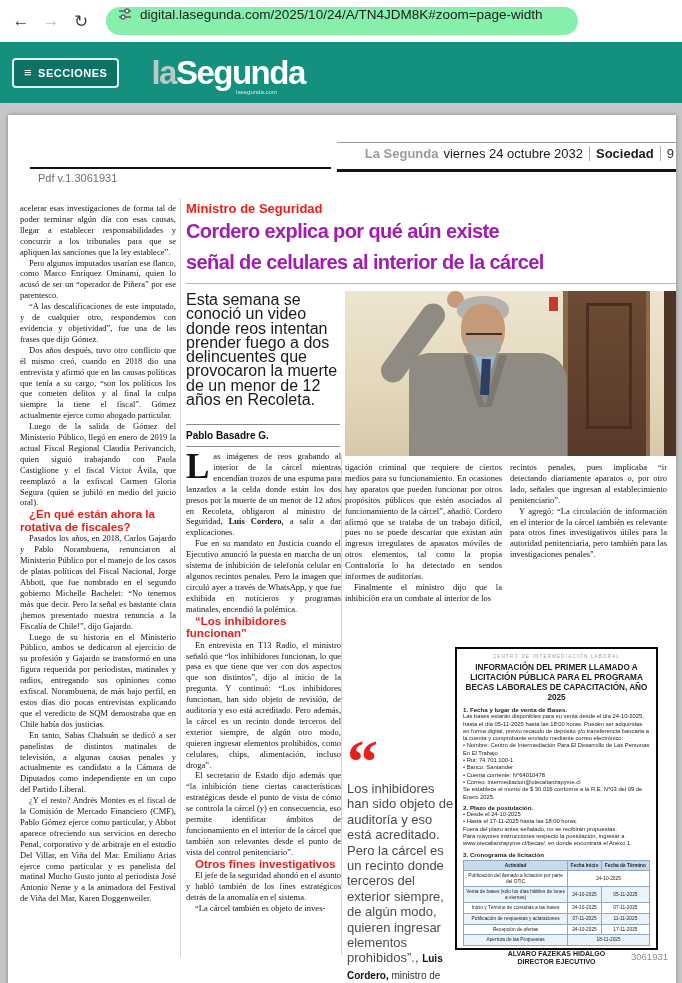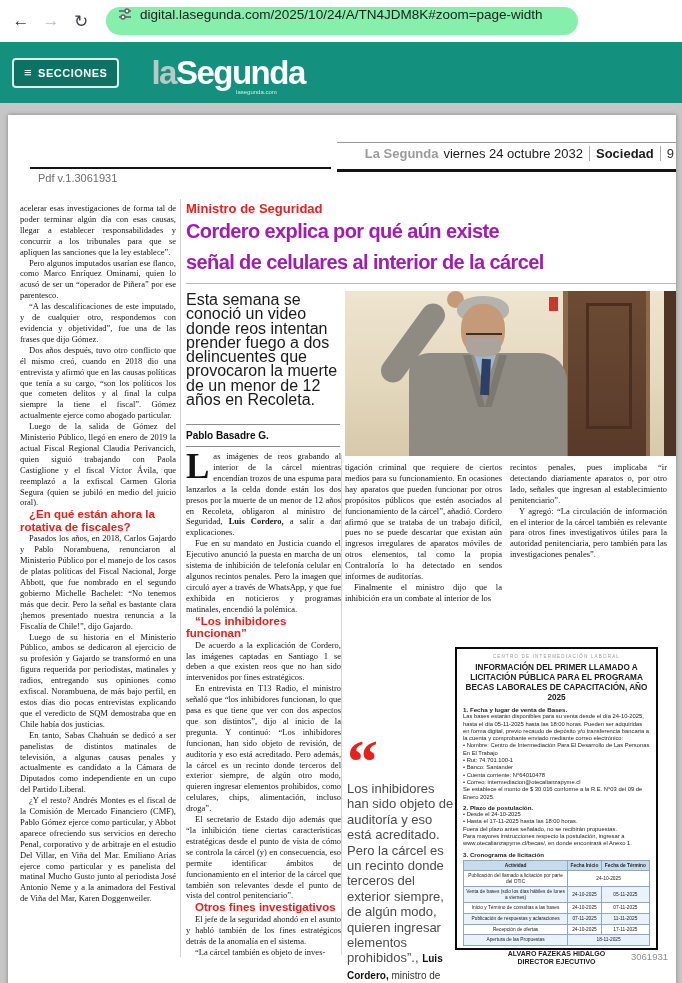--- a/index.html
+++ b/index.html
@@ -184,21 +184,20 @@
     <div class="hair"></div>
     <div class="head"></div>
     <div class="glasses"></div>
     <div class="beard"></div>
   </div>
 
   <div class="abs serifcol" style="top:336px;left:178px;width:155px;">
     <p class="noindent"><span class="dropcap">L</span><span>as imágenes de reos grabando al interior de la cárcel mientras encendían trozos de una espuma para lanzarlos a la celda donde están los dos presos por la muerte de un menor de 12 años en Recoleta, obligaron al ministro de Seguridad, </span><b>Luis Cordero,</b><span> a salir a dar explicaciones.</span></p>
     <p>Fue en su mandato en Justicia cuando el Ejecutivo anunció la puesta en marcha de un sistema de inhibición de telefonía celular en algunos recintos penales. Pero la imagen que circuló ayer a través de WhatsApp, y que fue exhibida en noticieros y programas matinales, encendió la polémica.</p>
     <p class="colhead">“Los inhibidores funcionan”</p>
-    <p>De acuerdo a la explicación de Cordero, las imágenes captadas en Santiago 1 se deben a que existen reos que no han sido intervenidos por fines estratégicos.</p>
     <p>En entrevista en T13 Radio, el ministro señaló que “los inhibidores funcionan, lo que pasa es que tiene que ver con dos aspectos que son distintos”, dijo al inicio de la pregunta. Y continuó: “Los inhibidores funcionan, han sido objeto de revisión, de auditoría y eso está acreditado. Pero además, la cárcel es un recinto donde terceros del exterior siempre, de algún otro modo, quieren ingresar elementos prohibidos, como celulares, chips, alimentación, incluso droga”.</p>
     <p>El secretario de Estado dijo además que “la inhibición tiene ciertas características estratégicas desde el punto de vista de cómo se controla la cárcel (y) en consecuencia, eso permite identificar ámbitos de funcionamiento en el interior de la cárcel que también son relevantes desde el punto de vista del control penitenciario”.</p>
     <p class="colhead">Otros fines investigativos</p>
     <p>El jefe de la seguridad ahondó en el asunto y habló también de los fines estratégicos detrás de la anomalía en el sistema.</p>
     <p>“La cárcel también es objeto de inves-</p>
   </div>
 
   <div class="abs serifcol" style="top:347px;left:337px;width:157px;">
     <p class="noindent">tigación criminal que requiere de ciertos medios para su funcionamiento. En ocasiones hay aparatos que pueden funcionar por otros propósitos públicos que estén asociados al funcionamiento de la cárcel”, añadió. Cordero afirmó que se trataba de un trabajo difícil, pues no se puede descartar que existan aún ingresos irregulares de aparatos móviles de otros elementos, tal como la propia Contraloría lo ha detectado en sendos informes de auditorías.</p>
     <p>Finalmente el ministro dijo que la inhibición era un combate al interior de los</p>

